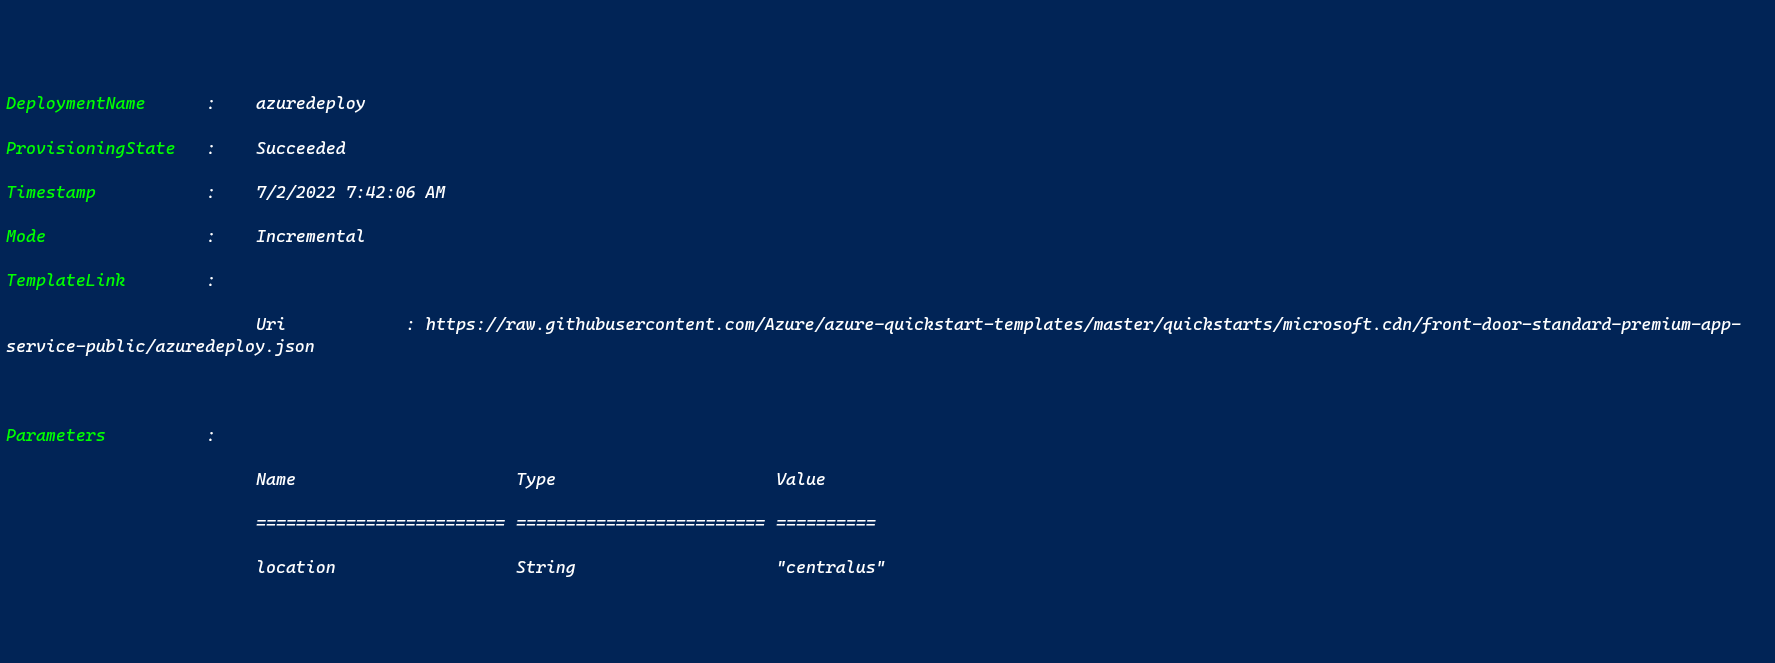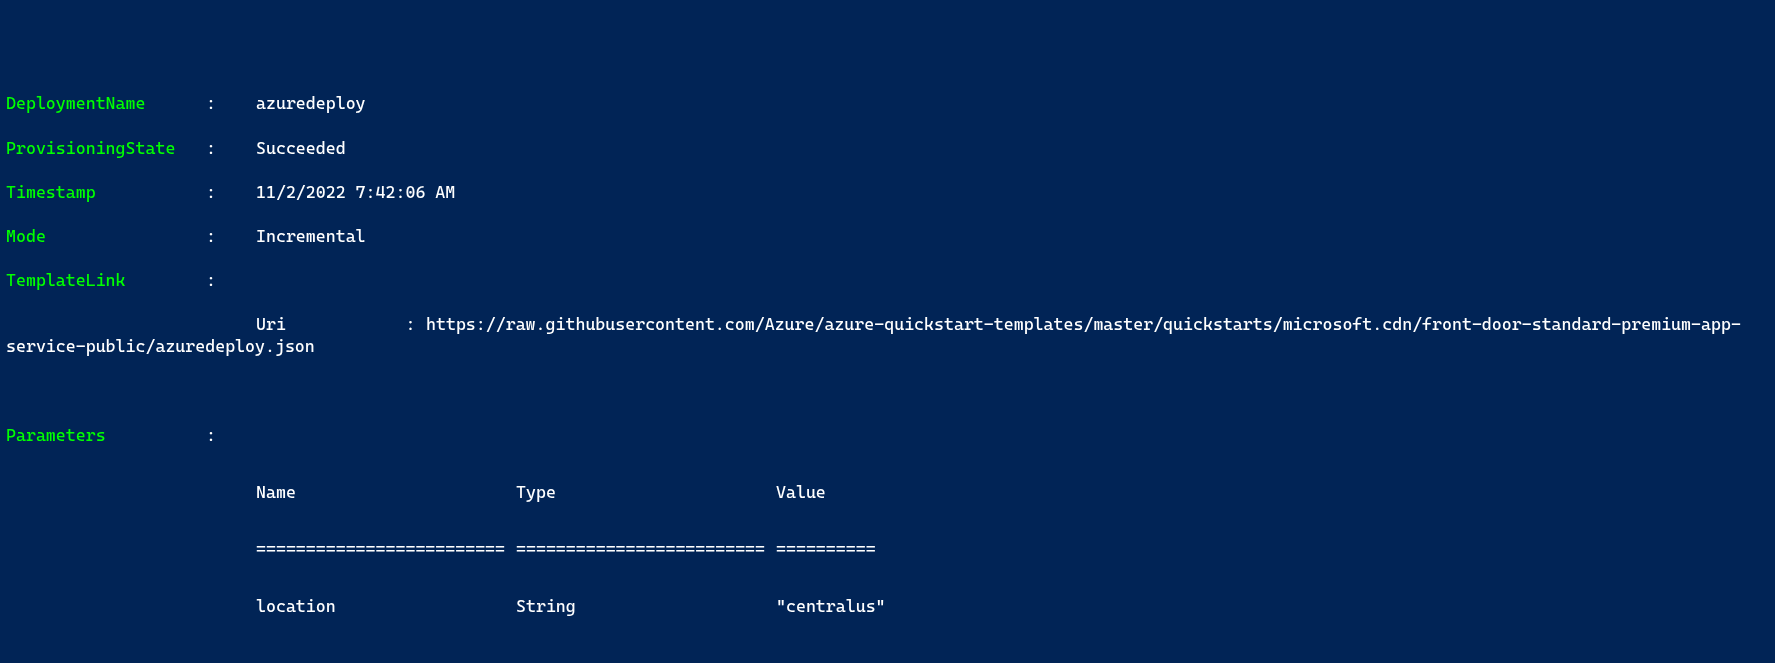--- a/index.html
+++ b/index.html
@@ -7,41 +7,41 @@
       background-color: #012456;
       color: #ffffff;
       font-family: Consolas, 'Cascadia Mono', 'Courier New', monospace;
       font-size: 17px;
       padding: 4px 6px;
       line-height: 1.3;
       white-space: pre;
     }
     .green { color: #00ff00; }
     .white { color: #ffffff; }
-    .line { display: block; }
+    .line { display: block; font-style: italic; }
     .key-col { display: inline-block; width: 200px; }
     .colon-sp { display: inline-block; width: 50px; }
     .param-name { display: inline-block; width: 260px; }
-    .param-type { display: inline-block; width: 260px; margin-top: 13px; }
+    .param-type { display: inline-block; width: 260px; }
     .param-value { display: inline-block; }
     .indent { 
       display: inline-block; 
       width: 250px; 
     }
     .tlink-key { display: inline-block; width: 170px; }
     .wrap-block { white-space: pre-wrap; word-wrap: break-word; }
   </style>
 </head>
 <body>
 
 
 <div>
 <span class="line"><span class="green key-col">DeploymentName</span><span class="colon-sp white">:</span><span class="white">azuredeploy</span></span>
 <span class="line"><span class="green key-col">ProvisioningState</span><span class="colon-sp white">:</span><span class="white">Succeeded</span></span>
-<span class="line"><span class="green key-col">Timestamp</span><span class="colon-sp white">:</span><span class="white">11/2/2022 7:42:06 AM</span></span>
+<span class="line"><span class="green key-col">Timestamp</span><span class="colon-sp white">:</span><span class="white">7/2/2022 7:42:06 AM</span></span>
 <span class="line"><span class="green key-col">Mode</span><span class="colon-sp white">:</span><span class="white">Incremental</span></span>
 <span class="line"><span class="green key-col">TemplateLink</span><span class="colon-sp white">:</span></span>
 <span class="line wrap-block"><span class="indent"> </span><span class="white tlink-key"><span>Uri</span>            : </span><span class="white">https://raw.githubusercontent.com/Azure/azure-quickstart-templates/master/quickstarts/microsoft.cdn/front-door-standard-premium-app-service-public/azuredeploy.json</span></span>
 <span class="line"> </span>
 <span class="line"><span class="green key-col">Parameters</span><span class="colon-sp white">:</span></span>
 <span class="line"><span class="indent"> </span><span class="white param-name">Name</span><span class="white param-type">Type</span><span class="white param-value">Value</span></span>
 <span class="line"><span class="indent"> </span><span class="white param-name">=========================</span><span class="white param-type">=========================</span><span class="white param-value">==========</span></span>
 <span class="line"><span class="indent"> </span><span class="white param-name">location</span><span class="white param-type">String</span><span class="white param-value">"centralus"</span></span>
 
 

